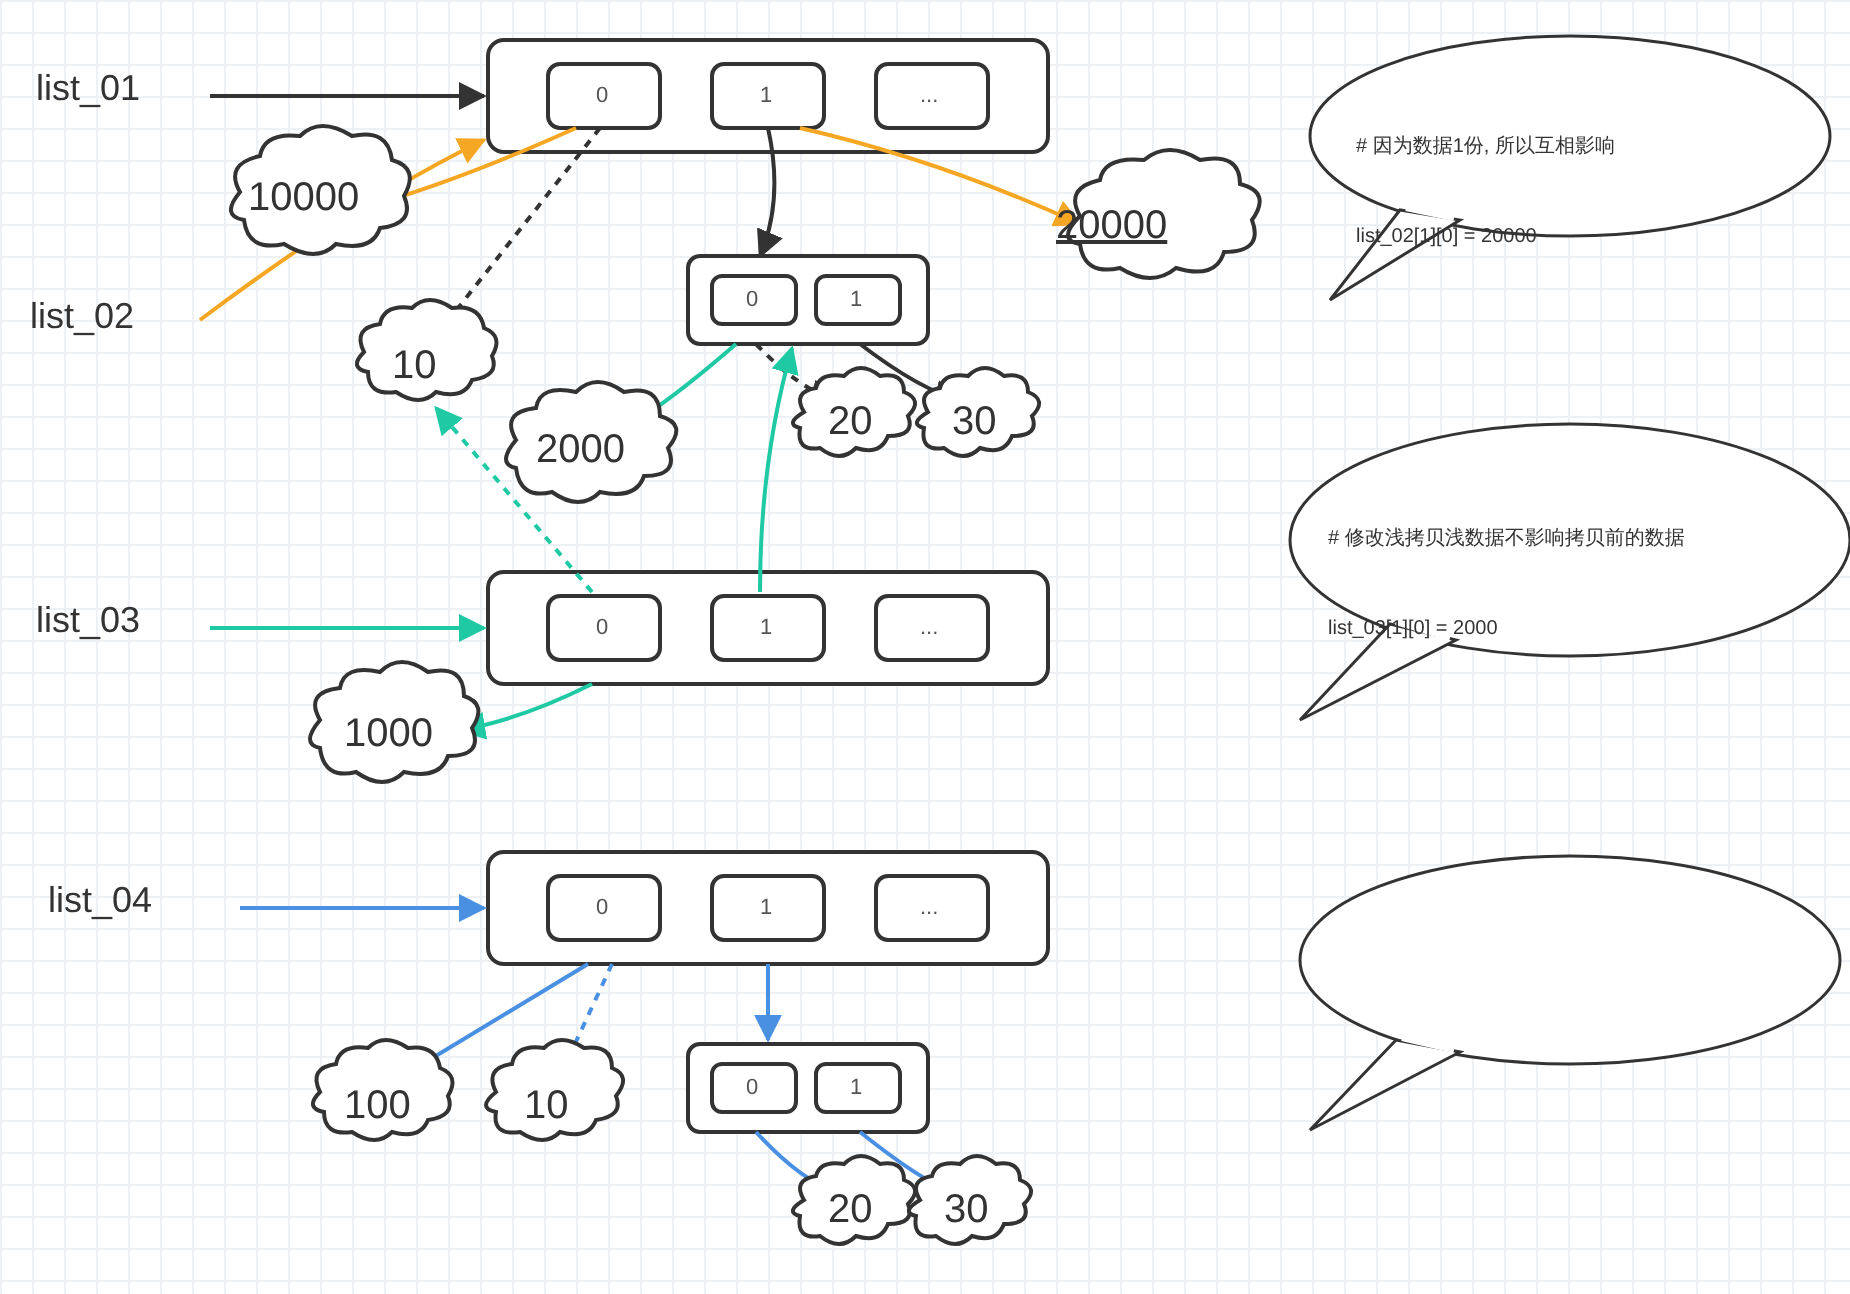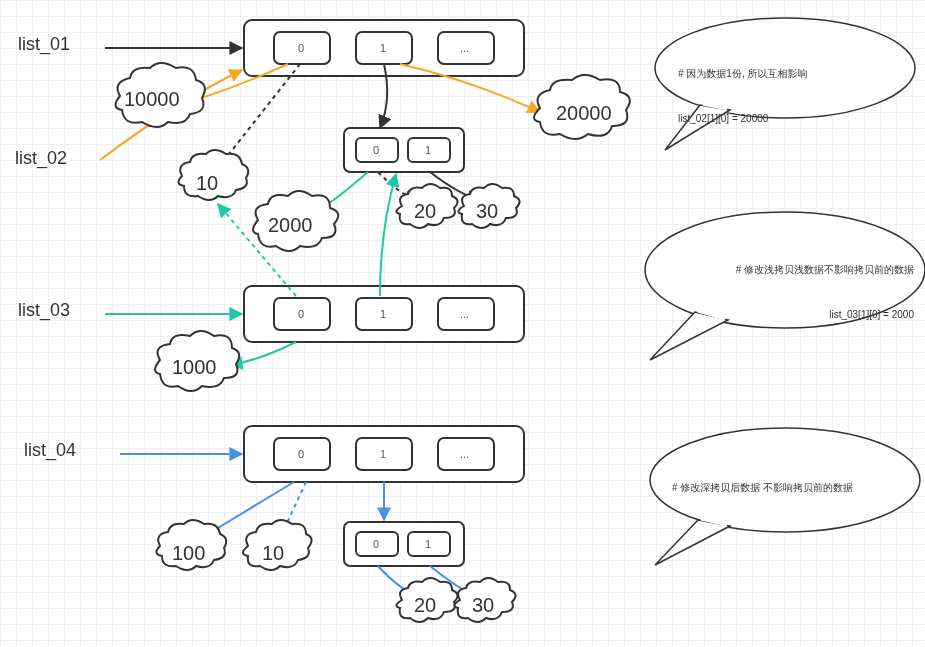--- a/index.html
+++ b/index.html
@@ -176,30 +176,29 @@
 <div class="lbl cell" style="left:460px;top:448px;">...</div>
 
 <div class="lbl cell" style="left:373px;top:538px;">0</div>
 <div class="lbl cell" style="left:425px;top:538px;">1</div>
 
 <div class="lbl cloud" style="left:124px;top:88px;">10000</div>
 <div class="lbl cloud" style="left:196px;top:172px;">10</div>
 <div class="lbl cloud" style="left:268px;top:214px;">2000</div>
 <div class="lbl cloud" style="left:414px;top:200px;">20</div>
 <div class="lbl cloud" style="left:476px;top:200px;">30</div>
-<div class="lbl cloud" style="left:556px;top:102px;">20000</div>
+<div class="lbl cloud" style="left:528px;top:102px;text-decoration:underline;">20000</div>
 <div class="lbl cloud" style="left:172px;top:356px;">1000</div>
 <div class="lbl cloud" style="left:172px;top:542px;">100</div>
 <div class="lbl cloud" style="left:262px;top:542px;" data__="" bind="">10</div>
 <div class="lbl cloud" style="left:414px;top:594px;">20</div>
 <div class="lbl cloud" style="left:472px;top:594px;">30</div>
 
 <div class="lbl note" style="left:678px;top:36px;width:220px;">
   <div># 因为数据1份, 所以互相影响</div>
   <div>list_02[1][0] = 20000</div>
 </div>
-<div class="lbl note" style="left:664px;top:232px;width:250px;text-align:right;">
+<div class="lbl note" style="left:664px;top:232px;width:250px;">
   <div># 修改浅拷贝浅数据不影响拷贝前的数据</div>
   <div>list_03[1][0] = 2000</div>
 </div>
 <div class="lbl note" style="left:672px;top:450px;width:234px;">
-  <div># 修改深拷贝后数据 不影响拷贝前的数据</div>
 </div>
 
 </body></html>

